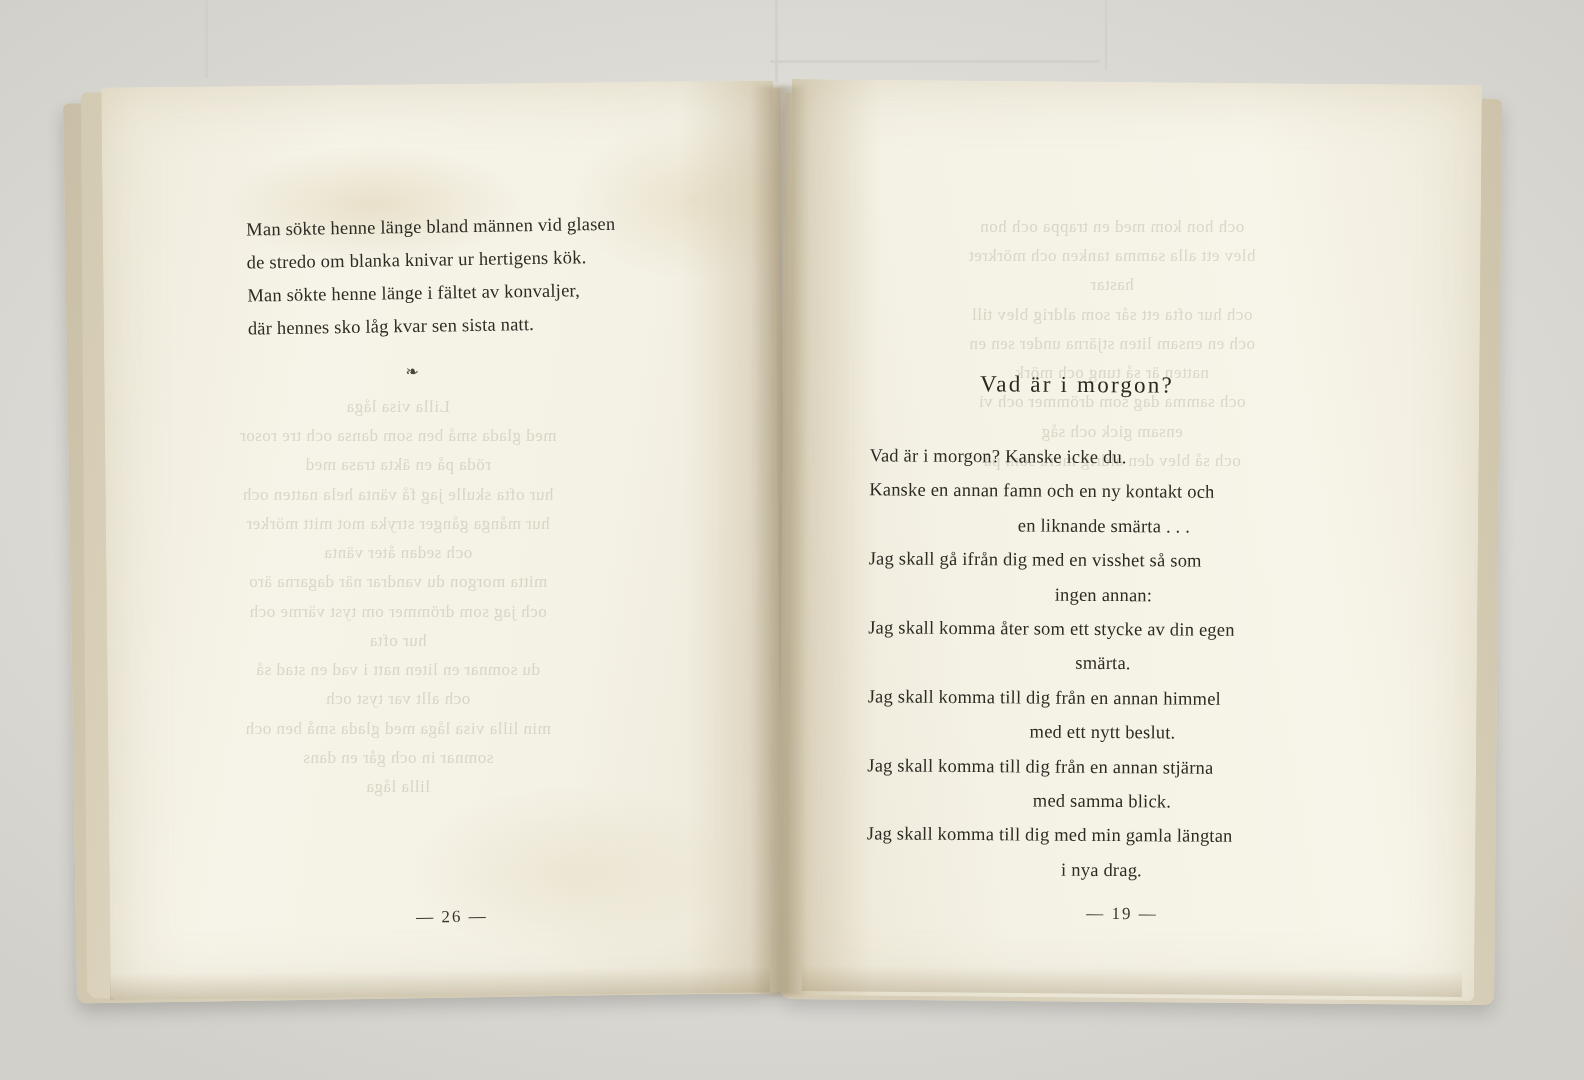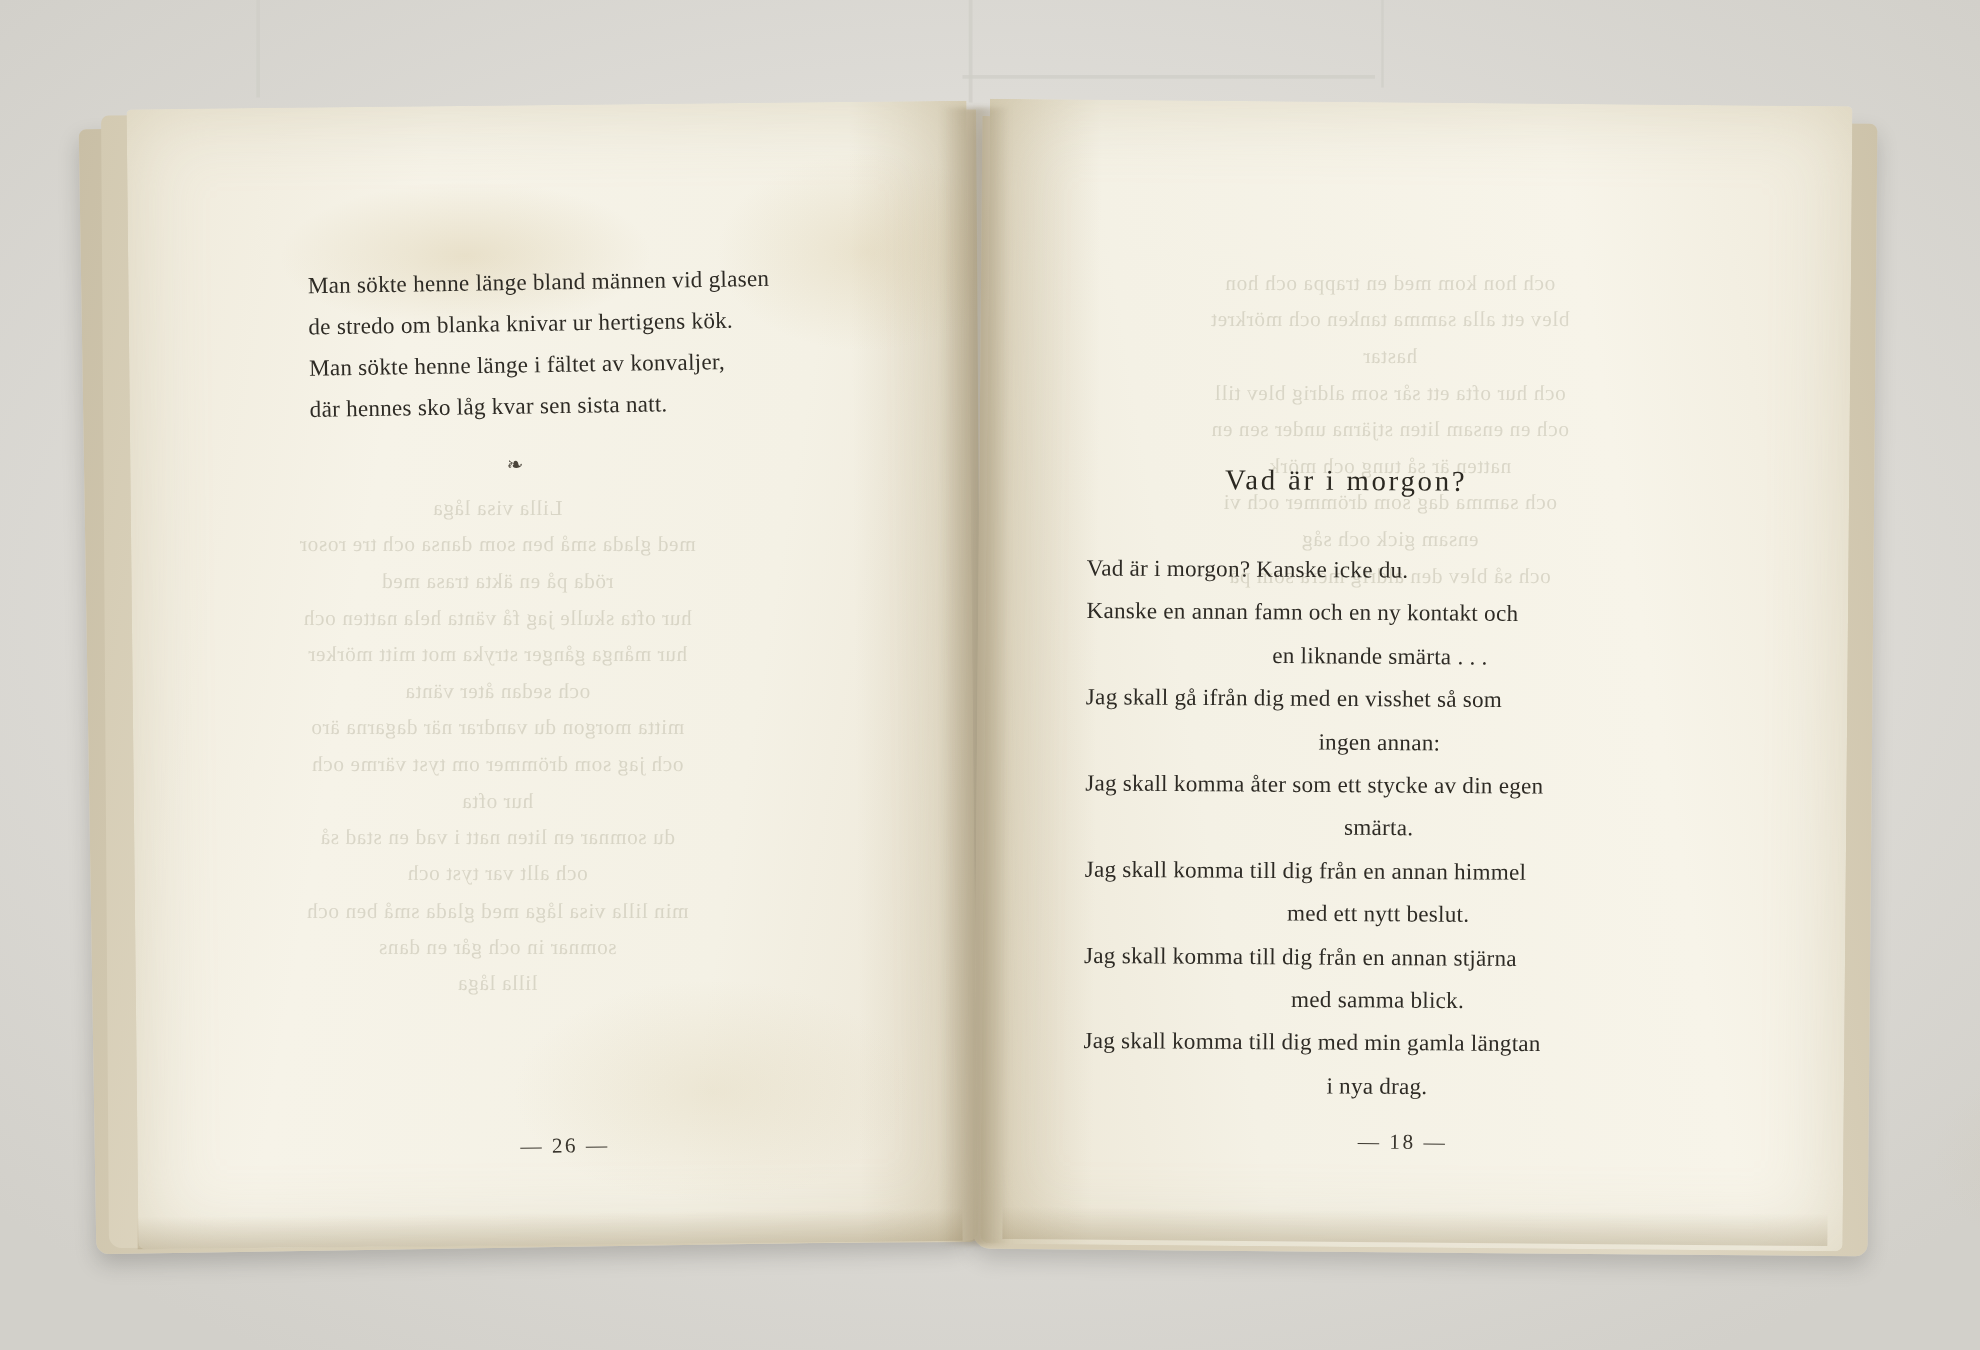--- a/index.html
+++ b/index.html
@@ -307,16 +307,16 @@
       <span class="line">Jag skall komma åter som ett stycke av din egen</span><br>
       <span class="line indent">smärta.</span>
       <span class="line">Jag skall komma till dig från en annan himmel</span><br>
       <span class="line indent">med ett nytt beslut.</span>
       <span class="line">Jag skall komma till dig från en annan stjärna</span><br>
       <span class="line indent">med samma blick.</span>
       <span class="line">Jag skall komma till dig med min gamla längtan</span><br>
       <span class="line indent">i nya drag.</span>
     </div>
 
-    <div class="folio folio-right">— 18 —</div>
+    <div class="folio folio-right">— 19 —</div>
 
   </div>
 </div>
 
 </body></html>

